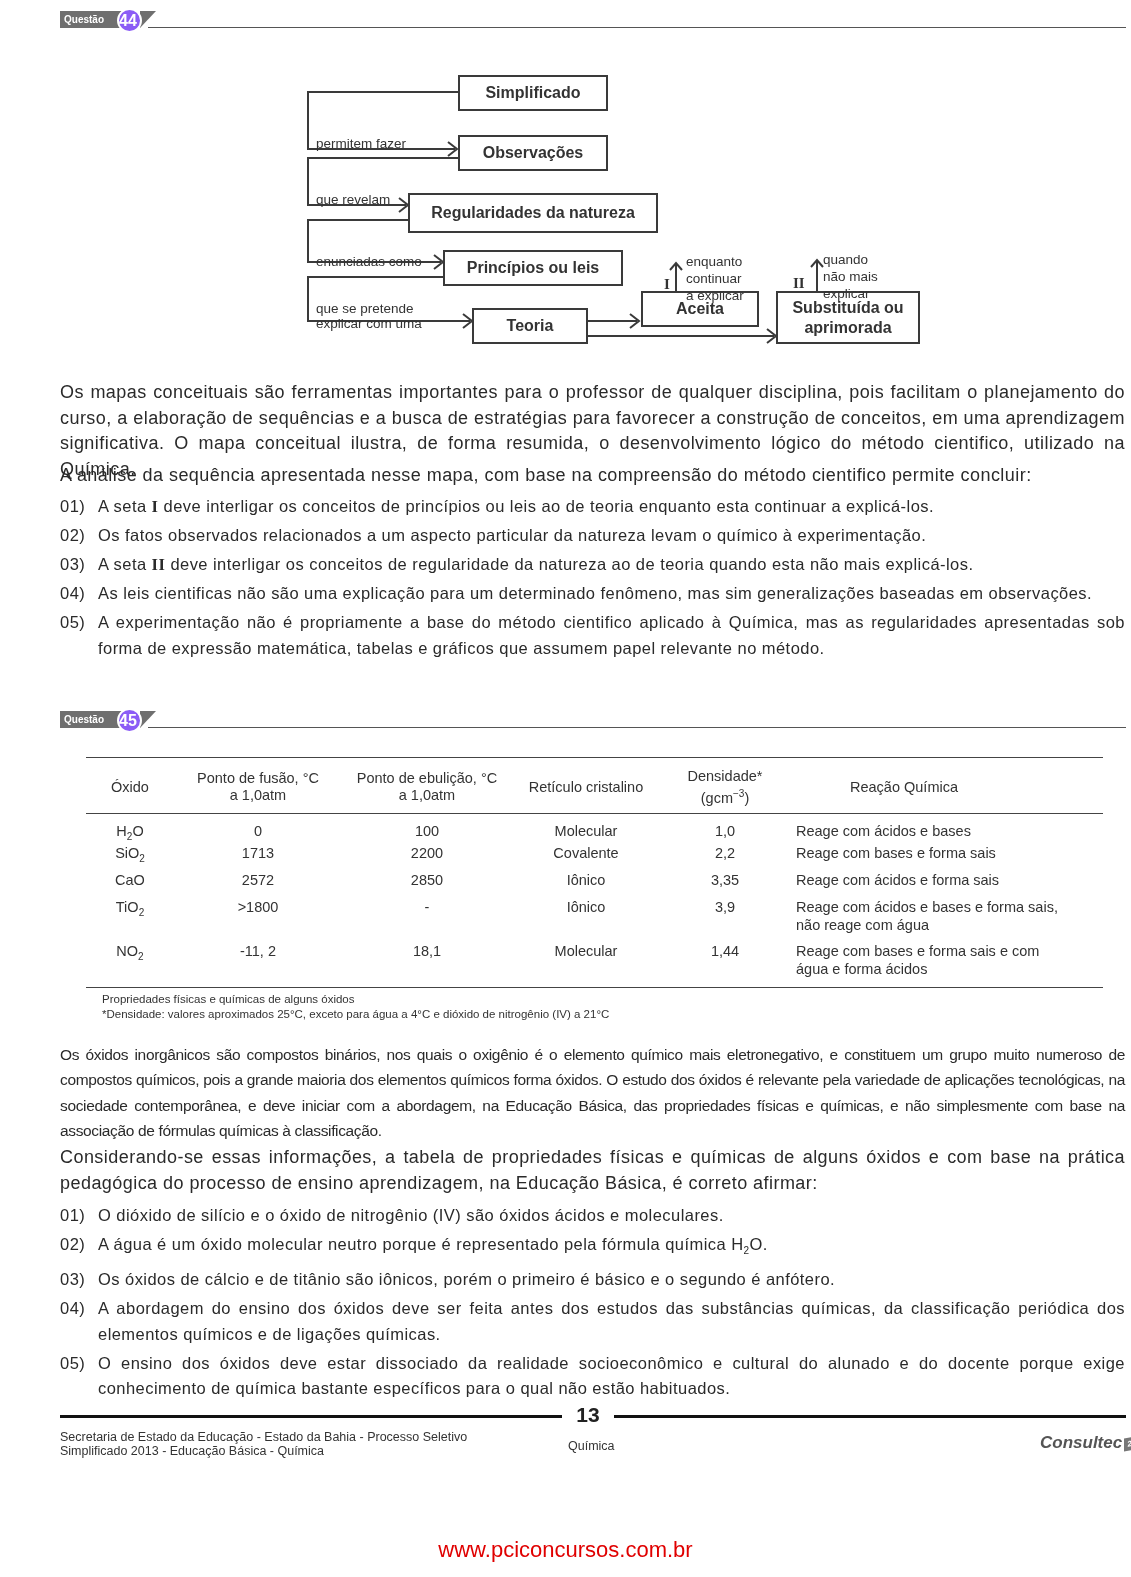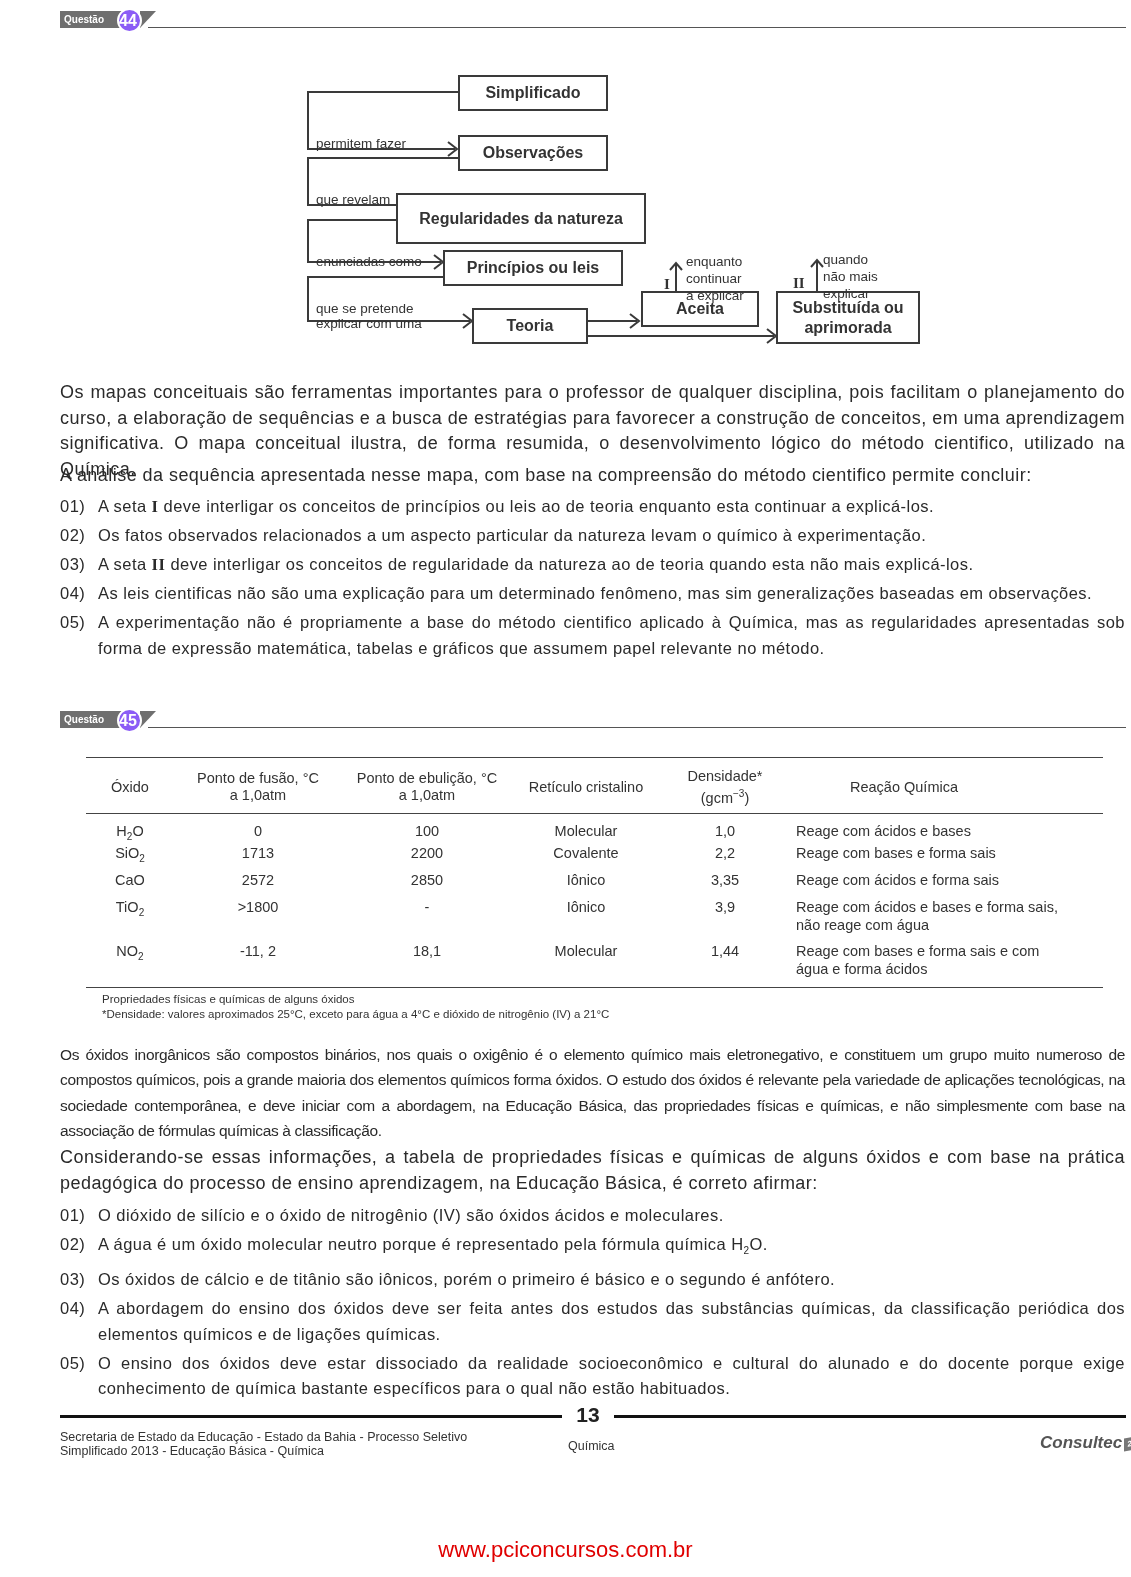--- a/index.html
+++ b/index.html
@@ -87,21 +87,21 @@
 
       <line x1="517" y1="221" x2="517" y2="190"></line>
       <polyline points="511,197 517,190 523,197"></polyline>
     </g>
   </svg>
 
   <div class="box" style="left:158px;top:5px;width:150px;height:36px;">Simplificado</div>
   <div class="dlabel" style="left:16px;top:52px;">permitem fazer</div>
   <div class="box" style="left:158px;top:65px;width:150px;height:36px;">Observações</div>
   <div class="dlabel" style="left:16px;top:108px;">que revelam</div>
-  <div class="box" style="left:96px;top:123px;width:250px;height:51px;">Regularidades da natureza</div>
+  <div class="box" style="left:108px;top:123px;width:250px;height:40px;">Regularidades da natureza</div>
   <div class="dlabel" style="left:16px;top:170px;">enunciadas como</div>
   <div class="box" style="left:143px;top:180px;width:180px;height:36px;">Princípios ou leis</div>
   <div class="dlabel" style="left:16px;top:217px;">que se pretende</div>
   <div class="dlabel" style="left:16px;top:232px;">explicar com uma</div>
   <div class="box" style="left:172px;top:238px;width:116px;height:36px;">Teoria</div>
   <div class="box" style="left:341px;top:221px;width:118px;height:36px;">Aceita</div>
   <div class="box" style="left:476px;top:221px;width:144px;height:53px;flex-direction:column;">
     <span>Substituída ou</span>
     <span>aprimorada</span>
   </div>

